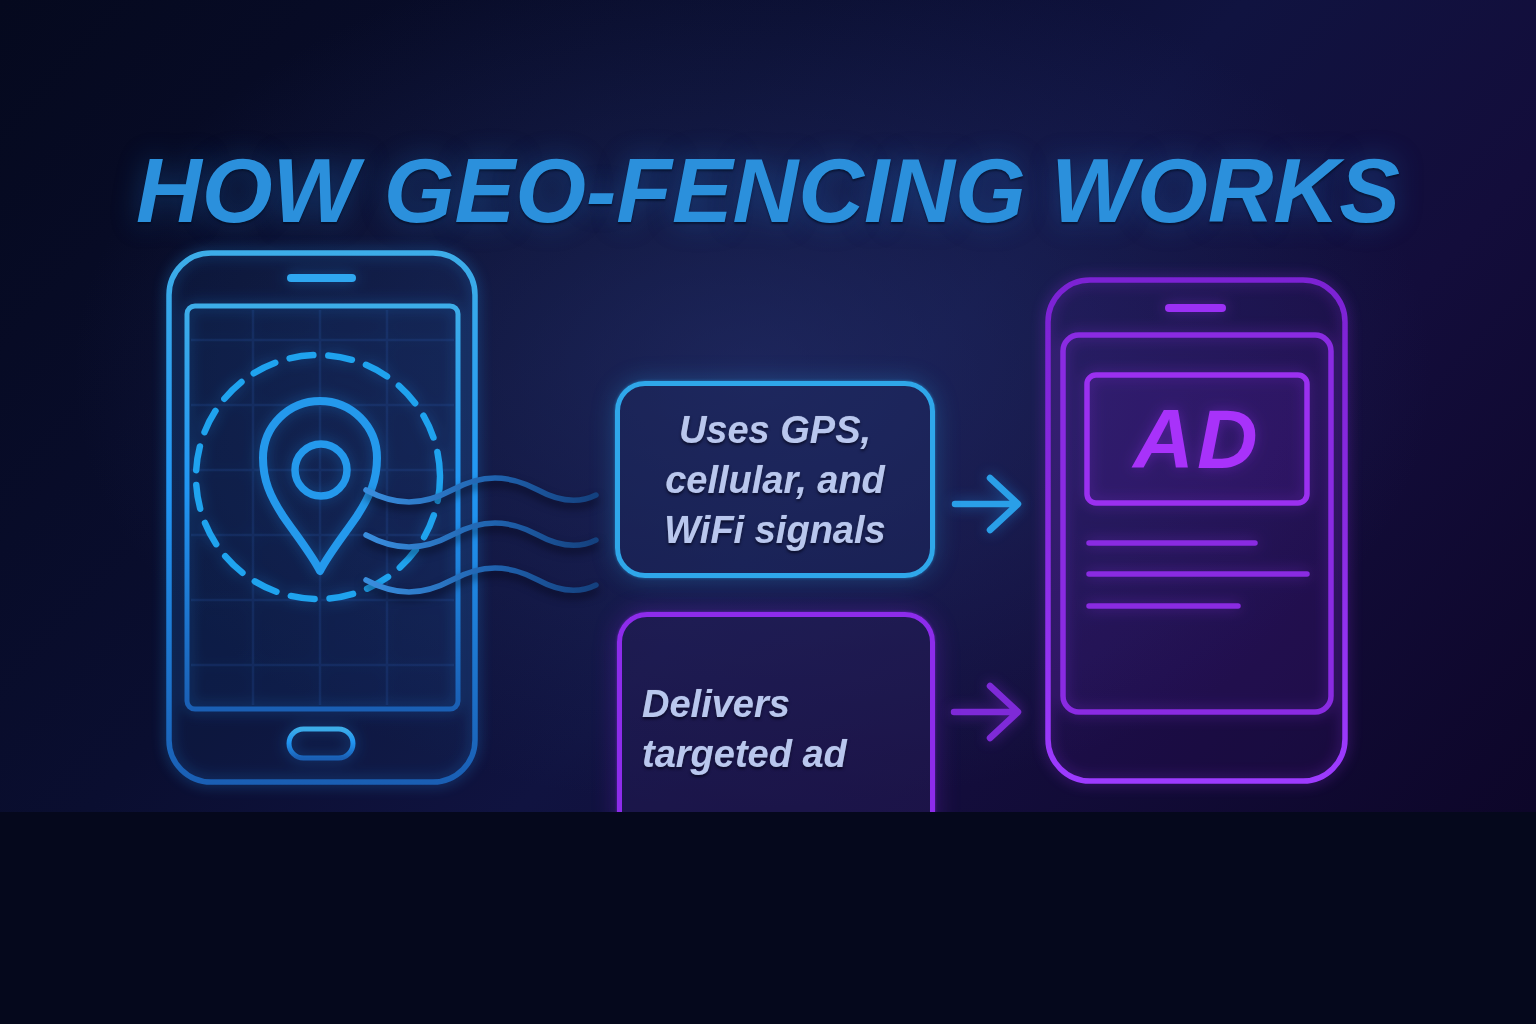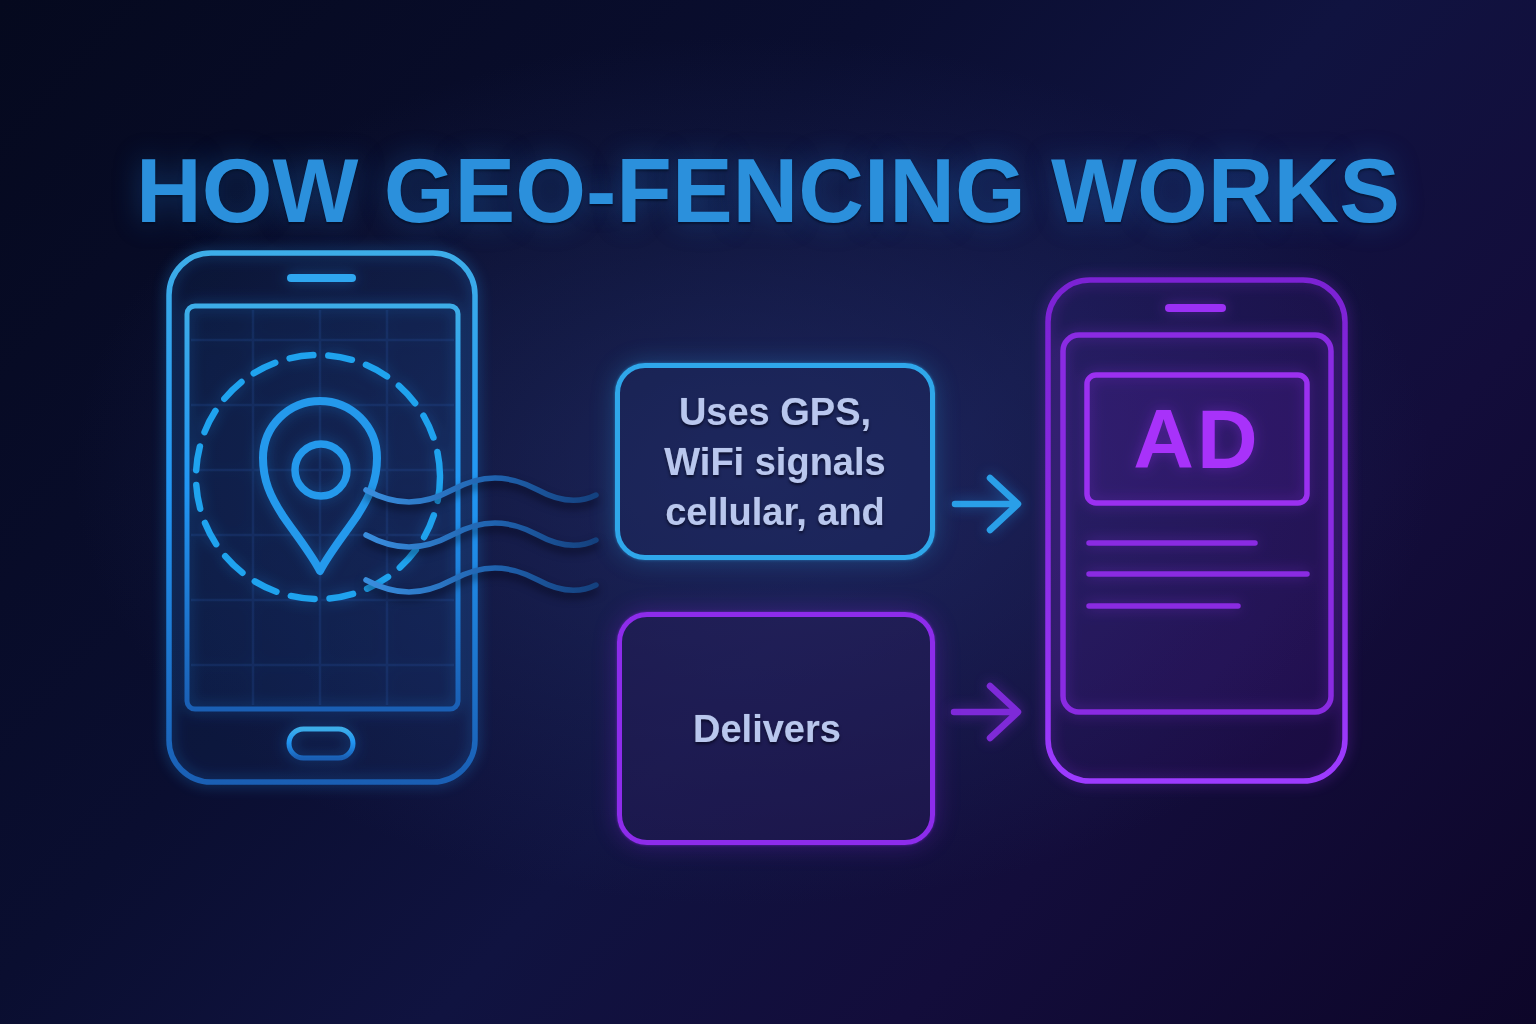--- a/index.html
+++ b/index.html
@@ -4,25 +4,26 @@
 <style>
   html, body {
     margin: 0;
     padding: 0;
     background: #05081c;
     font-family: "Liberation Sans", sans-serif;
   }
   .stage {
     position: relative;
     width: 1536px;
-    height: 1024px;
+    height: 812px;
     overflow: hidden;
     background:
       radial-gradient(ellipse 1000px 640px at 49% 46%, rgba(44,58,124,0.50), rgba(44,58,124,0) 68%),
       linear-gradient(132deg, #05091e 0%, #0a0e30 36%, #101340 55%, #130d3b 74%, #0d0629 100%);
+    font-style: italic;
   }
   .title {
     position: absolute;
     top: 78px;
     left: 0;
     width: 100%;
     text-align: center;
     font-size: 91px;
     font-weight: bold;
     letter-spacing: 0px;
@@ -46,38 +47,38 @@
   .box .line {
     font-size: 38px;
     font-weight: bold;
     line-height: 50px;
     color: #b9c7ee;
     text-shadow: 0 2px 3px rgba(0,0,20,0.7), 0 0 1px rgba(190,205,245,0.6);
     white-space: nowrap;
   }
   .box-blue {
     left: 615px;
-    top: 363px;
+    top: 381px;
     width: 320px;
     height: 197px;
     border: 5px solid #2fa7ea;
     background: rgba(30,44,98,0.42);
     box-shadow: 0 0 24px rgba(47,167,234,0.30), 0 0 3px rgba(47,167,234,0.55);
     align-items: center;
   }
   .box-purple {
     left: 617px;
     top: 612px;
     width: 318px;
     height: 233px;
     border: 5px solid #8d2ceb;
     background: rgba(42,30,92,0.40);
     box-shadow: 0 0 24px rgba(141,44,235,0.30), 0 0 3px rgba(141,44,235,0.55);
     align-items: flex-start;
-    padding-left: 71px;
+    padding-left: 20px;
   }
   .glow-blue { filter: drop-shadow(0 0 7px rgba(33,150,243,0.45)); }
   .glow-purple { filter: drop-shadow(0 0 7px rgba(150,48,240,0.45)); }
   .wave-shadow { filter: drop-shadow(0 5px 4px rgba(0,0,12,0.55)); }
 </style>
 </head>
 <body>
 
 <div class="stage">
 
@@ -150,21 +151,22 @@
       <g stroke="#8a2be2" stroke-width="5.5" stroke-linecap="round">
         <line x1="1089" y1="543" x2="1255" y2="543"></line>
         <line x1="1089" y1="574" x2="1307" y2="574"></line>
         <line x1="1089" y1="606" x2="1238" y2="606"></line>
       </g>
     </g>
   </svg>
 
   <div class="box box-blue">
     <div class="line">Uses GPS,</div>
+    <div class="line">cellular, and</div>
     <div class="line">WiFi signals</div>
-    <div class="line">cellular, and</div>
   </div>
 
   <div class="box box-purple">
     <div class="line">Delivers</div>
+    <div class="line">targeted ad</div>
   </div>
 
 </div>
 
 </body></html>

